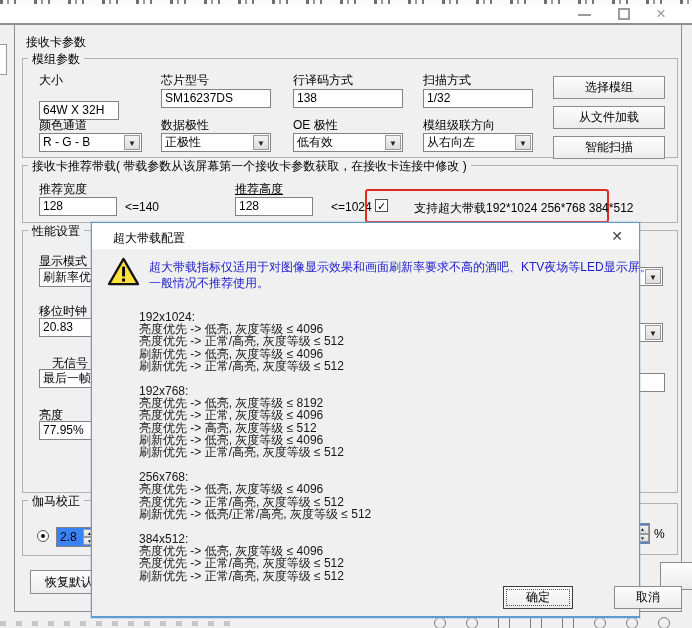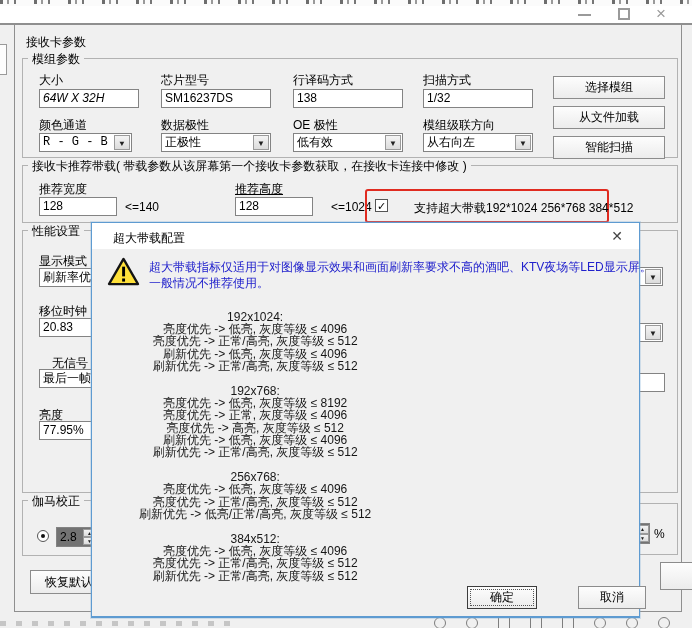--- a/index.html
+++ b/index.html
@@ -36,39 +36,39 @@
   .grp{position:absolute;border:1px solid #b2b2b2;background:#f0f0f0;}
   .glbl{position:absolute;left:5px;top:-8px;background:#f0f0f0;padding:0 4px;font-size:12px;white-space:nowrap;}
   .lbl{position:absolute;font-size:12px;white-space:nowrap;color:#000;}
   .inp{position:absolute;background:#fff;border:1px solid #838383;font-size:12px;line-height:17px;padding:0 3px;white-space:nowrap;overflow:hidden;}
   .sel{position:absolute;background:#fff;border:1px solid #838383;font-size:12px;line-height:17px;padding:0 18px 0 3px;white-space:nowrap;overflow:hidden;}
   .dd{position:absolute;right:1px;top:1px;bottom:1px;width:16px;background:linear-gradient(#f4f4f4,#dcdcdc);border:1px solid #9a9a9a;text-align:center;font-size:8px;line-height:15px;color:#222;}
   .btn{position:absolute;background:linear-gradient(#fdfdfd,#ececec);border:1px solid #8c8c8c;font-size:12px;text-align:center;color:#000;}
   .chk{position:absolute;width:13px;height:13px;background:#fff;border:1px solid #555;font-size:11px;line-height:12px;text-align:center;color:#000;}
   .radio{position:absolute;width:12px;height:12px;border:1px solid #555;border-radius:50%;background:#fff;}
   .radio i{position:absolute;left:3px;top:3px;width:4px;height:4px;border-radius:50%;background:#111;}
-  .spinbox{position:absolute;background:#737373;border:1px solid #838383;}
+  .spinbox{position:absolute;background:#3b82f6;border:1px solid #838383;}
   .spinval{position:absolute;left:3px;top:1px;font-size:12px;line-height:16px;}
   .spinner{position:absolute;right:1px;top:1px;bottom:1px;width:13px;}
   .spinner .s{position:absolute;left:0;width:13px;height:50%;background:linear-gradient(#f4f4f4,#dcdcdc);border:1px solid #9a9a9a;font-size:5px;line-height:7px;text-align:center;color:#222;}
   .spinner .up{top:0;}
   .spinner .dn{bottom:0;}
   .annotation{position:absolute;border:2px solid var(--red);border-radius:3px;background:transparent;}
 
   
   .dialog{left:91px;top:222px;width:549px;height:396px;background:#f0f0f0;border:1px solid var(--dlgborder);border-bottom-width:2px;box-shadow:0 0 0 1px rgba(130,175,215,.3);z-index:10;}
   .dlg-titlebar{position:absolute;left:0;top:0;width:100%;height:26px;background:#fff;}
   .dlg-title{position:absolute;left:21px;top:7px;font-size:12px;color:#000;}
   .dlg-close{position:absolute;right:10px;top:3px;width:24px;height:20px;text-align:center;font-size:14px;line-height:20px;color:#444;}
   .warn-icon{position:absolute;left:15px;top:34px;width:33px;height:30px;}
   .warn-text{position:absolute;left:57px;top:36px;font-size:12px;line-height:16px;color:var(--blue);white-space:nowrap;}
   .dlg-list{position:absolute;left:47px;top:88px;font-size:12px;line-height:12.2px;color:#161616;}
   .dlg-sec{margin-bottom:13px;}
-  .dlg-sec div{white-space:nowrap;text-align:center;}
-  .dlg-btn{position:absolute;background:linear-gradient(#fdfdfd,#ececec);border:1px solid #8c8c8c;font-size:12px;text-align:center;line-height:20px;}
+  .dlg-sec div{white-space:nowrap;}
+  .dlg-btn{position:absolute;background:linear-gradient(#fdfdfd,#ececec);border:1px solid #8c8c8c;font-size:12px;text-align:center;line-height:20px;margin-left:36px;}
   .dlg-btn.ok{border:1px solid #3c3c3c;outline:1px dotted #555;outline-offset:-4px;}
 
   
   .bottom-marks{left:0;top:621px;width:240px;height:5px;
     background:repeating-linear-gradient(90deg,rgba(70,70,70,.45) 0 6px,transparent 6px 16px);opacity:.55;}
   .mini-icon{position:absolute;top:617px;width:12px;height:12px;border:1.5px solid #7d7d7d;background:transparent;}
   .mini-icon.round{border-radius:50%;}
 </style>
 </head>
 <body>
@@ -93,30 +93,30 @@
   <div class="abs topline"></div>
   <div class="abs left-fragment"></div>
 
   <div class="abs panel">
     <div class="panel-title">接收卡参数</div>
   </div>
 
   <div class="grp" style="left:22px;top:58px;width:656px;height:100px;">
     <span class="glbl">模组参数</span>
     <span class="lbl" style="left:16px;top:13px;">大小</span>
-    <div class="inp" style="left:16px;top:30px;width:100px;height:19px;font-style:italic;">64W X 32H</div>
+    <div class="inp" style="left:16px;top:42px;width:80px;height:19px;">64W X 32H</div>
     <span class="lbl" style="left:138px;top:13px;">芯片型号</span>
     <div class="inp" style="left:138px;top:30px;width:110px;height:19px;">SM16237DS</div>
     <span class="lbl" style="left:270px;top:13px;">行译码方式</span>
     <div class="inp" style="left:270px;top:30px;width:110px;height:19px;">138</div>
     <span class="lbl" style="left:400px;top:13px;">扫描方式</span>
     <div class="inp" style="left:400px;top:30px;width:110px;height:19px;">1/32</div>
 
     <span class="lbl" style="left:16px;top:58px;">颜色通道</span>
-    <div class="sel" style="left:16px;top:74px;width:93px;height:19px;font-family:Liberation Mono, monospace;">
+    <div class="sel" style="left:16px;top:74px;width:103px;height:19px;">
       <span>R - G - B</span>
       <span class="dd">▼</span>
     </div>
     <span class="lbl" style="left:138px;top:58px;">数据极性</span>
     <div class="sel" style="left:138px;top:74px;width:110px;height:19px;">
       <span>正极性</span>
       <span class="dd">▼</span>
     </div>
     <span class="lbl" style="left:270px;top:58px;">OE 极性</span>
     <div class="sel" style="left:270px;top:74px;width:110px;height:19px;">

